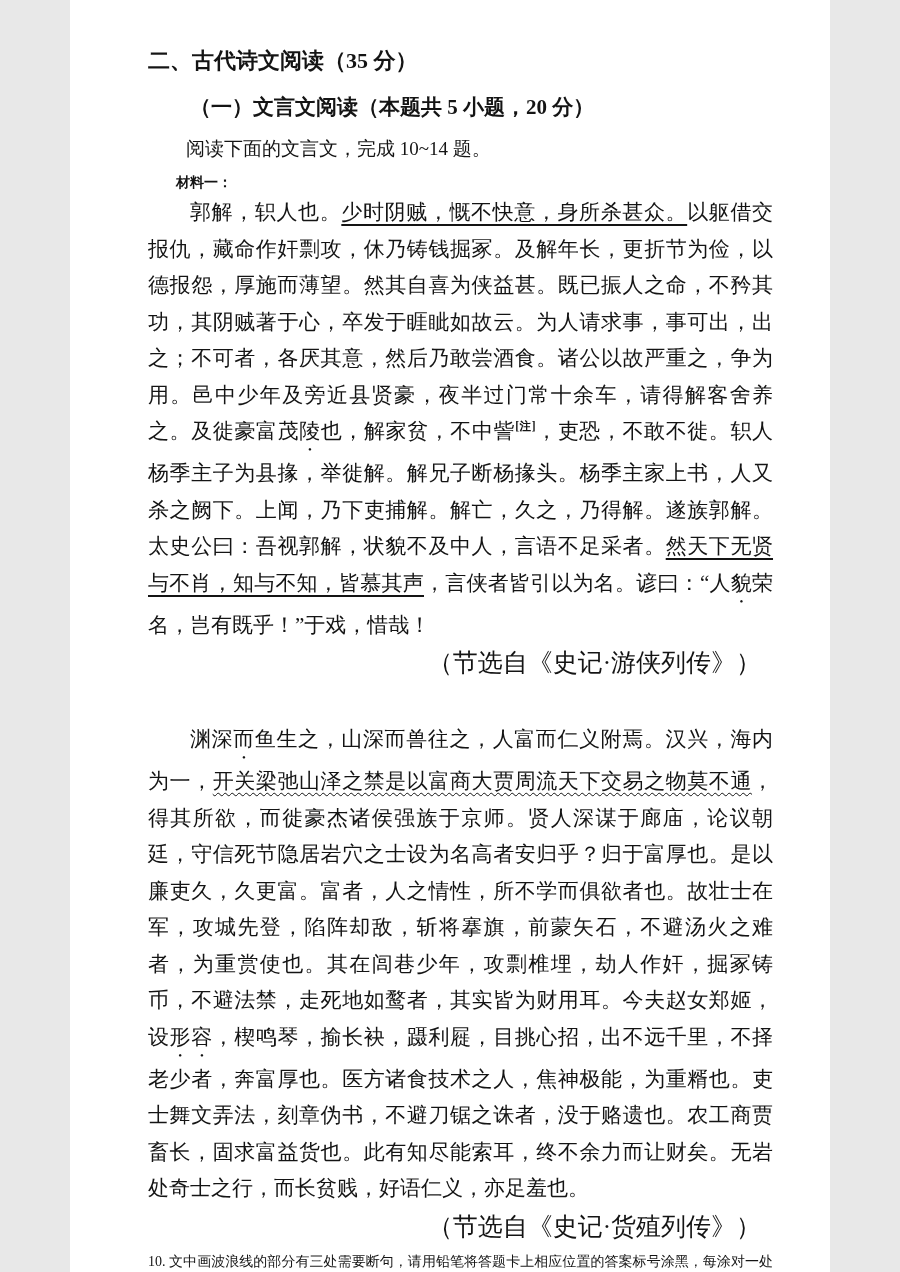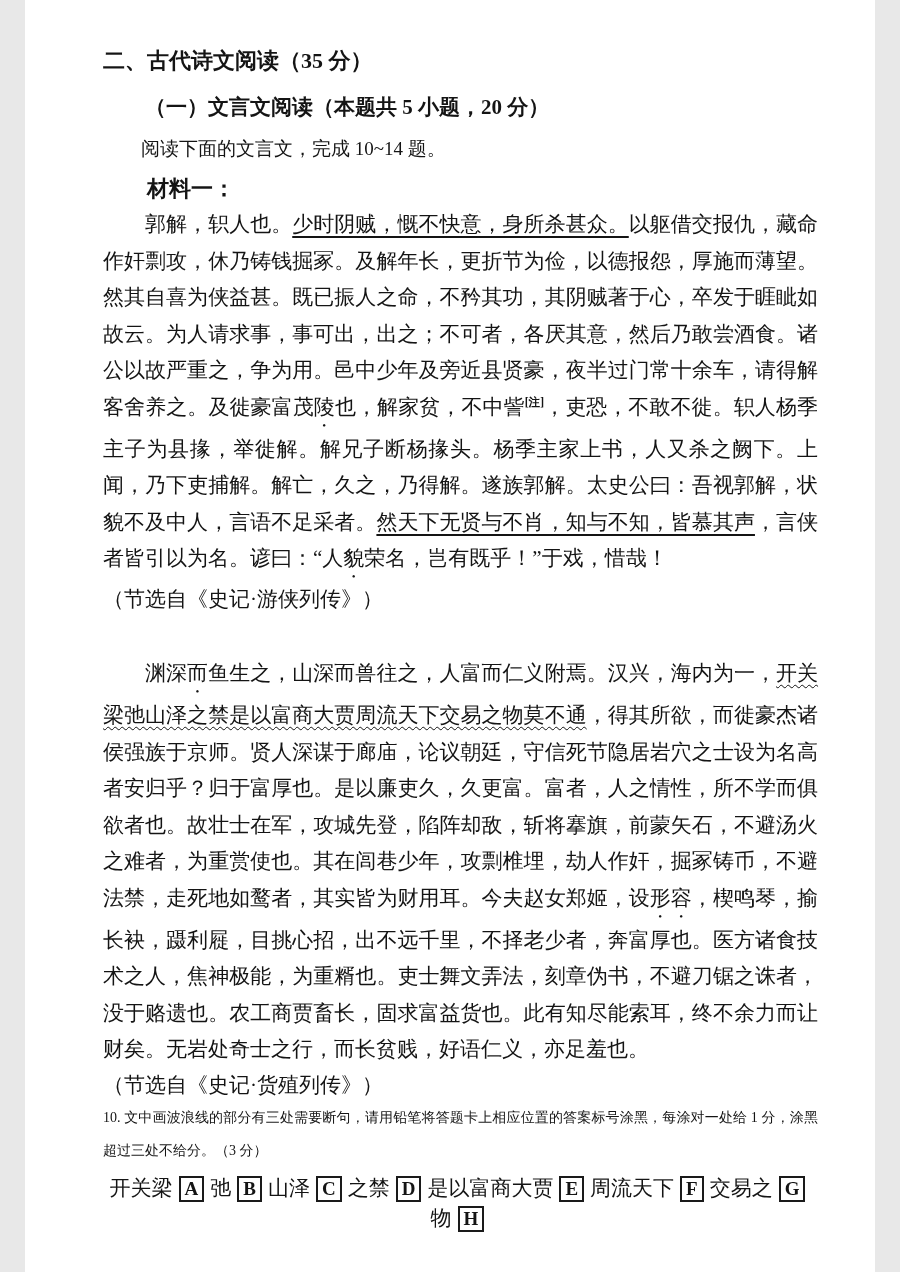--- a/index.html
+++ b/index.html
@@ -1,35 +1,35 @@
 <!DOCTYPE html>
 <html><head>
 <meta charset="utf-8">
 <style>
   html,body{margin:0;padding:0;background:#e8e8e8;}
   .page{
     position:relative;
-    width:850px;height:1272px;
+    width:760px;height:1272px;
     margin:0 auto;
     background:#ffffff;
     box-sizing:border-box;
     padding:46px 57px 0 78px;
     color:#141414;
     font-family:"Liberation Serif","DejaVu Serif",serif;
     overflow:hidden;
   }
   .sec-title{font-size:22px;font-weight:bold;margin:0 0 17px 0;}
   .sub-title{font-size:21px;font-weight:bold;text-indent:2em;margin:0 0 15px 0;}
   .intro{font-size:19px;text-indent:2em;margin:0 0 9px 0;}
-  .mat-label{font-size:22px;font-weight:bold;text-indent:2em;margin:12px 0 2px 0;}
+  .mat-label{font-size:14px;font-weight:bold;text-indent:2em;margin:12px 0 2px 0;}
   .para{
     font-size:21px;line-height:36.5px;
     text-align:justify;text-indent:2em;margin:0;
   }
-  .source{font-size:21px;text-align:left;margin:3px 12px 0 0;}
+  .source{font-size:25px;text-align:right;margin:3px 12px 0 0;}
   .gap-between-materials{height:42px;}
   .note{font-size:20.5px;text-indent:2em;margin:12px 0 6px 0;}
   .question{font-size:14px;line-height:33.5px;text-align:justify;margin:2px 0 0 0;}
   .boxline{font-size:21px;text-align:center;margin:5px 0 6px 0;line-height:30px;}
 
   
   .seg-u{text-decoration:underline;text-decoration-thickness:2px;text-underline-offset:5px;}
   .seg-w{text-decoration:underline wavy;text-decoration-thickness:1.2px;text-underline-offset:4px;}
   .seg-d{
     -webkit-text-emphasis:dot;text-emphasis:dot;

